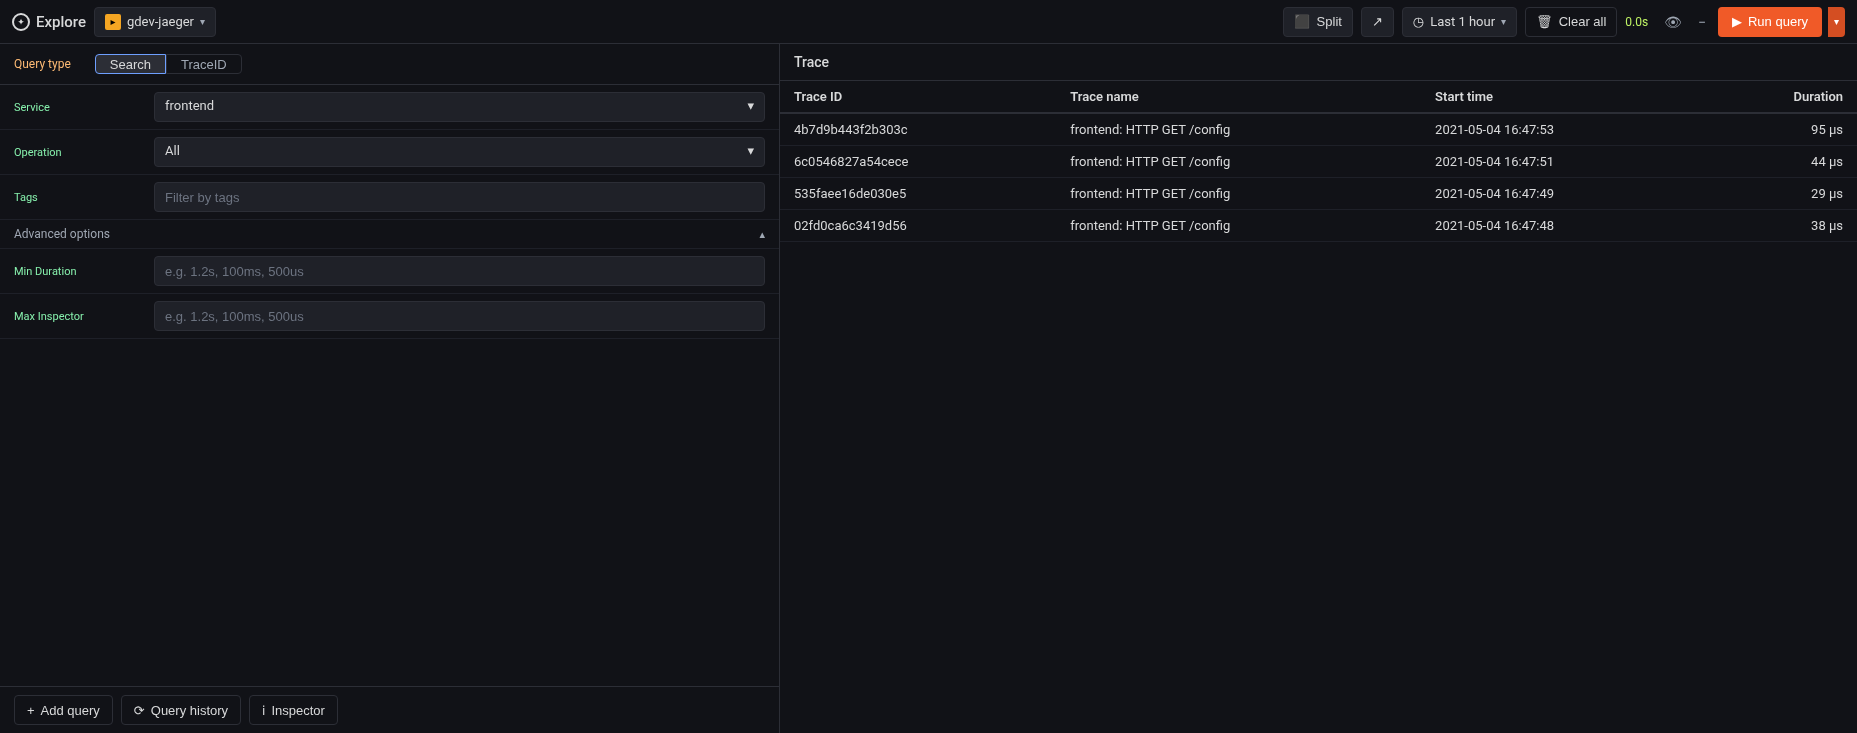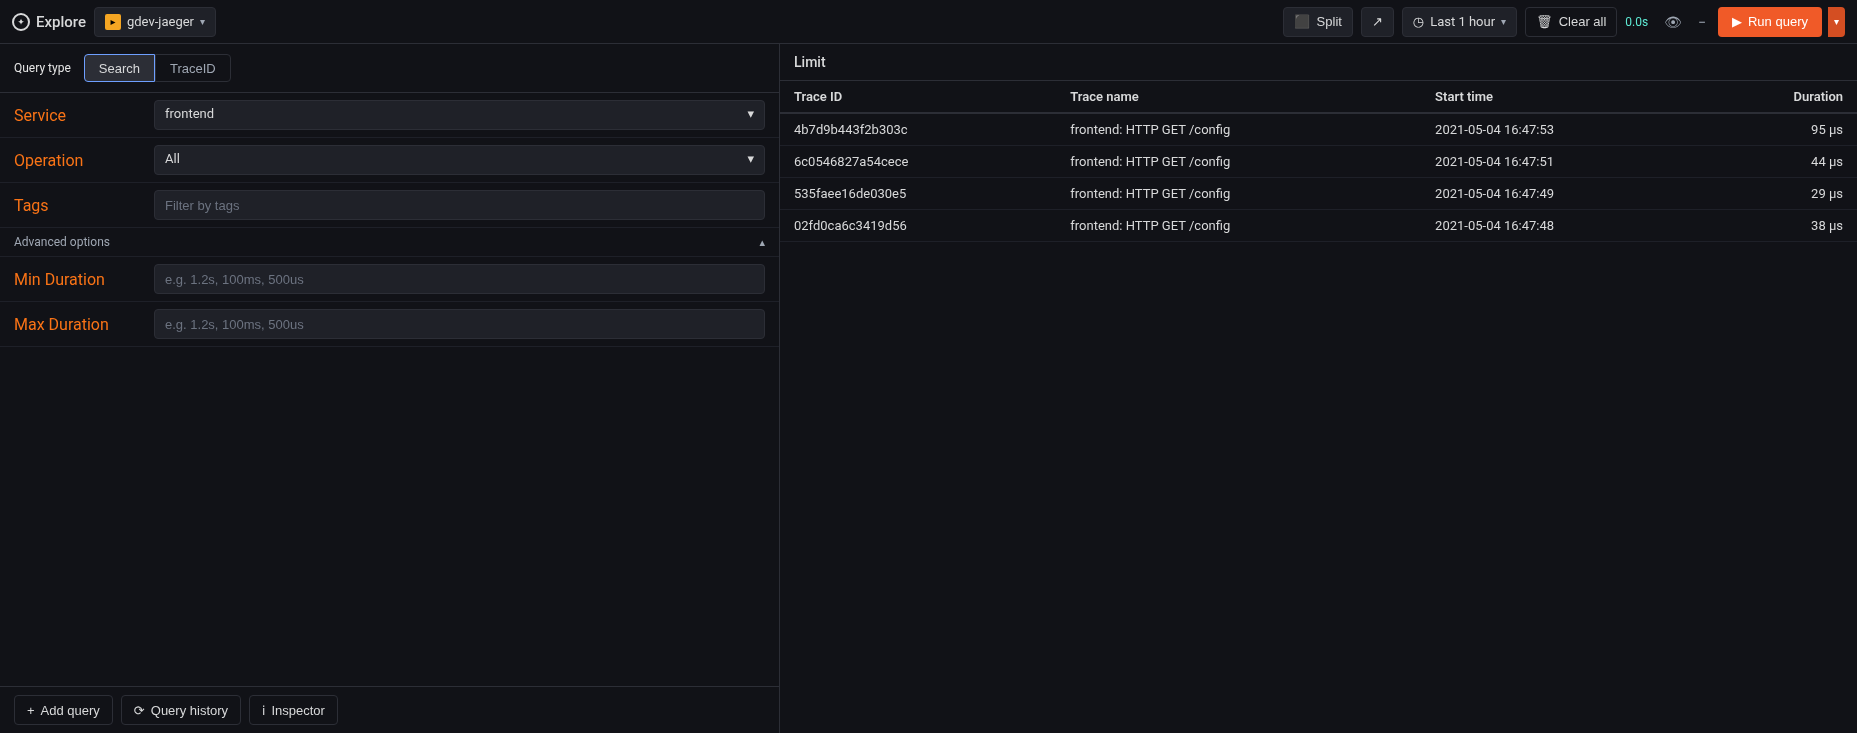--- a/index.html
+++ b/index.html
@@ -135,21 +135,21 @@
       border: none;
       border-radius: 0 4px 4px 0;
       padding: 4px 6px;
       cursor: pointer;
       color: #fff;
       font-size: 10px;
       height: 30px;
       margin-left: -2px;
     }
     .timer-badge {
-      color: #5eead4;
+      color: #bef264;
       font-size: 12px;
       margin-right: 4px;
     }
 
     
     .main {
       display: flex;
       height: calc(733px - 44px);
       overflow: hidden;
     }
@@ -167,59 +167,59 @@
 
     
     .query-type-row {
       display: flex;
       align-items: center;
       padding: 10px 14px;
       border-bottom: 1px solid #2c2e36;
       gap: 0;
     }
     .query-type-label {
-      color: #e5e5e5;
+      color: #fdba74;
       font-size: 12px;
-      margin-right: 13px;
+      margin-right: 24px;
       white-space: nowrap;
     }
     .tabs-row {
       display: flex;
       gap: 0;
     }
     .tab-btn {
       background: transparent;
       border: 1px solid #2c2e36;
       padding: 4px 14px;
       color: #9fa7b3;
       font-size: 13px;
       cursor: pointer;
-      height: 28px;
+      height: 20px;
       display: flex; align-items: center;
     }
     .tab-btn:first-child { border-radius: 4px 0 0 4px; }
     .tab-btn:last-child { border-radius: 0 4px 4px 0; }
     .tab-btn.active {
       background: #2c2e36;
       color: #d8d9da;
       border-color: #6e9fff;
       border-bottom-color: #6e9fff;
     }
 
     
     .form-row {
       display: flex;
       align-items: center;
       padding: 7px 14px;
       border-bottom: 1px solid #1e2028;
       min-height: 38px;
     }
     .form-row-label {
-      color: #f97316;
-      font-size: 16px;
+      color: #86efac;
+      font-size: 11px;
       width: 140px;
       min-width: 140px;
     }
     .form-select {
       flex: 1;
       display: flex;
       align-items: flex-start;
       justify-content: space-between;
       background: #1f2128;
       border: 1px solid #2c2e36;
@@ -488,21 +488,21 @@
       <span class="advanced-label">Advanced options</span>
       <span class="advanced-chevron">▴</span>
     </div>
 
     <div class="form-row">
       <span class="form-row-label">Min Duration</span>
       <input class="form-input" type="text" placeholder="e.g. 1.2s, 100ms, 500us" style="">
     </div>
 
     <div class="form-row">
-      <span class="form-row-label">Max Duration</span>
+      <span class="form-row-label">Max Inspector</span>
       <input class="form-input" type="text" placeholder="e.g. 1.2s, 100ms, 500us" style="">
     </div>
 
 
     <div class="bottom-toolbar">
       <button class="btn-add-query">
         <span>+</span>
         <span>Add query</span>
       </button>
       <button class="btn-query-history">
@@ -511,21 +511,21 @@
       </button>
       <button class="btn-inspector">
         <span>ℹ</span>
         <span>Inspector</span>
       </button>
     </div>
   </div>
 
   <div class="results-panel">
     <div class="results-header">
-      <span class="results-title">Limit</span>
+      <span class="results-title">Trace</span>
     </div>
     <div class="table-scroll">
       <table class="data-table">
         <thead>
           <tr>
             <th>Trace ID</th>
             <th>Trace name</th>
             <th>Start time</th>
             <th style="text-align:right;">Duration</th>
           </tr>

